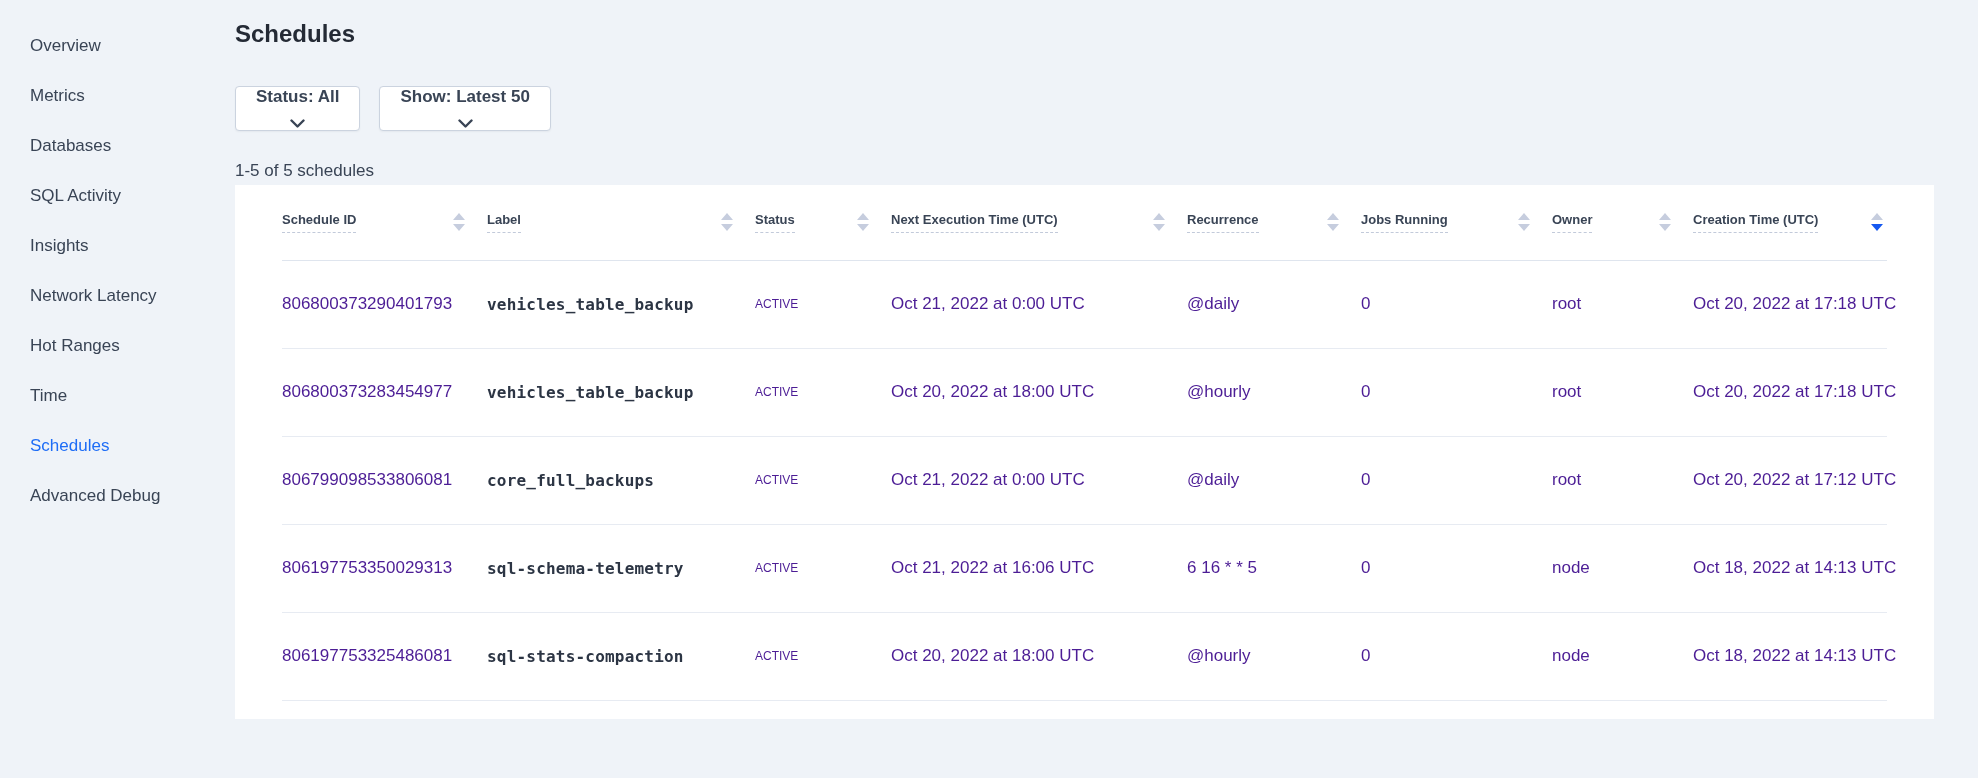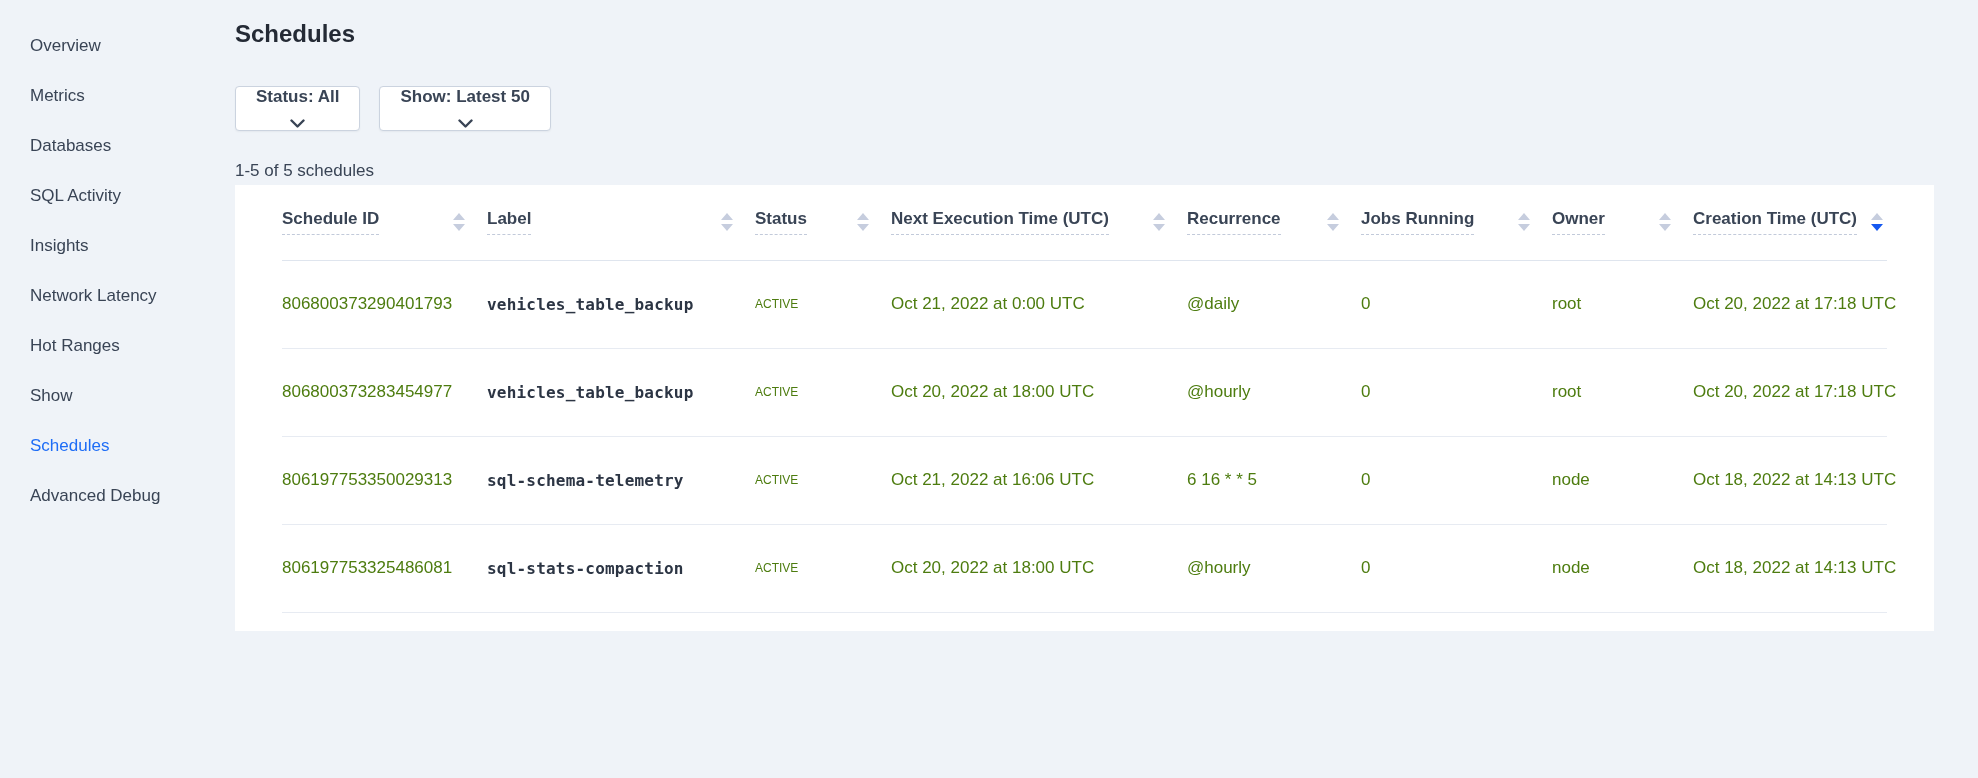--- a/index.html
+++ b/index.html
@@ -106,21 +106,21 @@
     cursor: pointer;
   }
   .th-inner {
     display: flex;
     align-items: center;
     justify-content: space-between;
     padding-right: 22px;
   }
   th:last-child .th-inner { padding-right: 4px; }
   .col-label {
-    font-size: 17px;
+    font-size: 13px;
     font-weight: 700;
     color: #394455;
     border-bottom: 1px dashed #c2cada;
     padding-bottom: 5px;
     white-space: nowrap;
   }
   .sort {
     display: inline-flex;
     flex-direction: column;
     gap: 4px;
@@ -130,21 +130,21 @@
   .tri { width: 0; height: 0; border-left: 6px solid transparent; border-right: 6px solid transparent; }
   .tri.up   { border-bottom: 7px solid #c6cdde; }
   .tri.down { border-top: 7px solid #c6cdde; }
   .sort.desc .tri.down { border-top-color: #1558f0; }
 
   td {
     height: 88px;
     vertical-align: middle;
     border-bottom: 1px solid #e7ebf2;
     font-size: 17px;
-    color: #4d7c0f;
+    color: #4c1d95;
     padding: 0 18px 0 0;
     white-space: nowrap;
   }
   td:last-child { padding-right: 0; }
   td.mono {
     font-family: "DejaVu Sans Mono", "Liberation Mono", monospace;
     font-weight: 700;
     font-size: 16px;
     color: #2c3544;
     letter-spacing: 0.2px;
@@ -155,21 +155,21 @@
 <body>
 
 <nav class="sidebar">
   <div class="nav-item">Overview</div>
   <div class="nav-item">Metrics</div>
   <div class="nav-item">Databases</div>
   <div class="nav-item">SQL Activity</div>
   <div class="nav-item">Insights</div>
   <div class="nav-item">Network Latency</div>
   <div class="nav-item">Hot Ranges</div>
-  <div class="nav-item">Show</div>
+  <div class="nav-item">Time</div>
   <div class="nav-item active">Schedules</div>
   <div class="nav-item">Advanced Debug</div>
 </nav>
 
 <main class="main">
   <h1 class="page-title">Schedules</h1>
 
   <div class="filters">
     <button class="filter-btn">
       <span>Status: All</span>
@@ -290,20 +290,30 @@
           <td>806800373283454977</td>
           <td class="mono">vehicles_table_backup</td>
           <td class="status">ACTIVE</td>
           <td>Oct 20, 2022 at 18:00 UTC</td>
           <td>@hourly</td>
           <td>0</td>
           <td>root</td>
           <td>Oct 20, 2022 at 17:18 UTC</td>
         </tr>
         <tr>
+          <td>806799098533806081</td>
+          <td class="mono">core_full_backups</td>
+          <td class="status">ACTIVE</td>
+          <td>Oct 21, 2022 at 0:00 UTC</td>
+          <td>@daily</td>
+          <td>0</td>
+          <td>root</td>
+          <td>Oct 20, 2022 at 17:12 UTC</td>
+        </tr>
+        <tr>
           <td>806197753350029313</td>
           <td class="mono">sql-schema-telemetry</td>
           <td class="status">ACTIVE</td>
           <td>Oct 21, 2022 at 16:06 UTC</td>
           <td>6 16 * * 5</td>
           <td>0</td>
           <td>node</td>
           <td>Oct 18, 2022 at 14:13 UTC</td>
         </tr>
         <tr>

